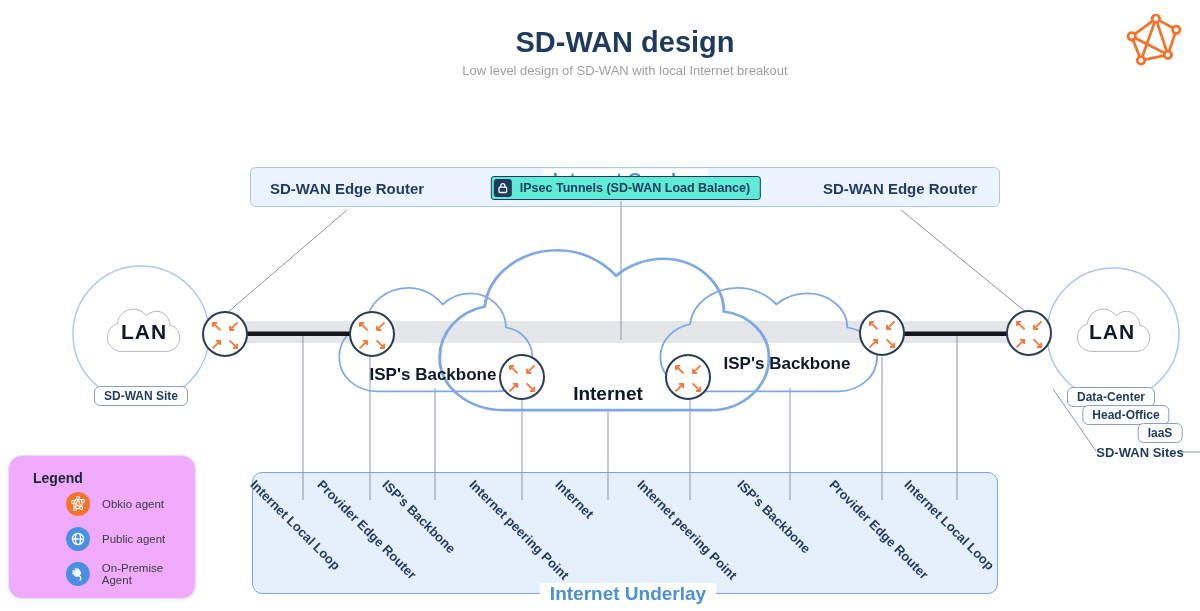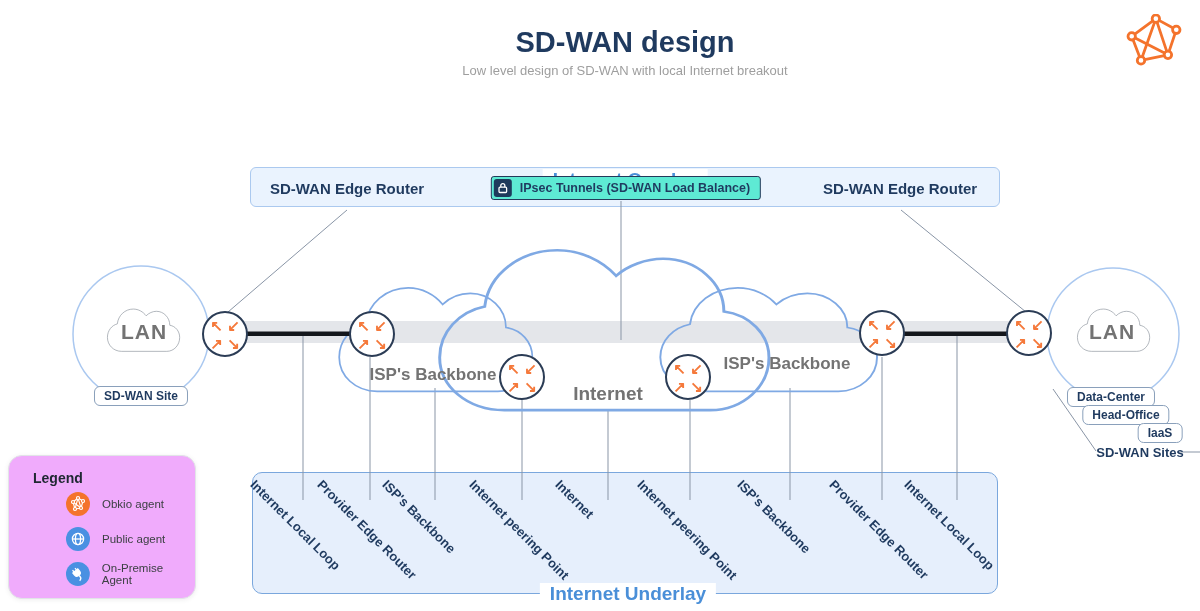--- a/index.html
+++ b/index.html
@@ -1,20 +1,20 @@
 <!DOCTYPE html>
 <html><head>
 <meta charset="utf-8">
 <style>
   html,body{margin:0;padding:0;}
   body{width:1200px;height:611px;background:#ffffff;font-family:"Liberation Sans",sans-serif;overflow:hidden;position:relative;}
   .abs{position:absolute;}
   .ctr{transform:translate(-50%,-50%);}
   .navy{color:#1f3a5f;}
-  .blue{color:#737373;}
+  .blue{color:#0f172a;}
   .bold{font-weight:bold;}
   .nowrap{white-space:nowrap;}
 
   
   #band{left:222px;top:321px;width:820px;height:22px;background:#e4e6ea;z-index:1;}
   .box{z-index:2;box-sizing:border-box;border-radius:8px;}
   #overlay-box{left:250px;top:167px;width:750px;height:40px;background:#eaf3fe;border:1px solid #abc9ef;border-radius:6px;}
   #underlay-box{left:252px;top:472px;width:746px;height:122px;background:#e6effc;border:1.5px solid #7aa7dd;border-radius:10px;}
   #wires{left:0;top:0;z-index:3;}
   .lab{z-index:4;}

